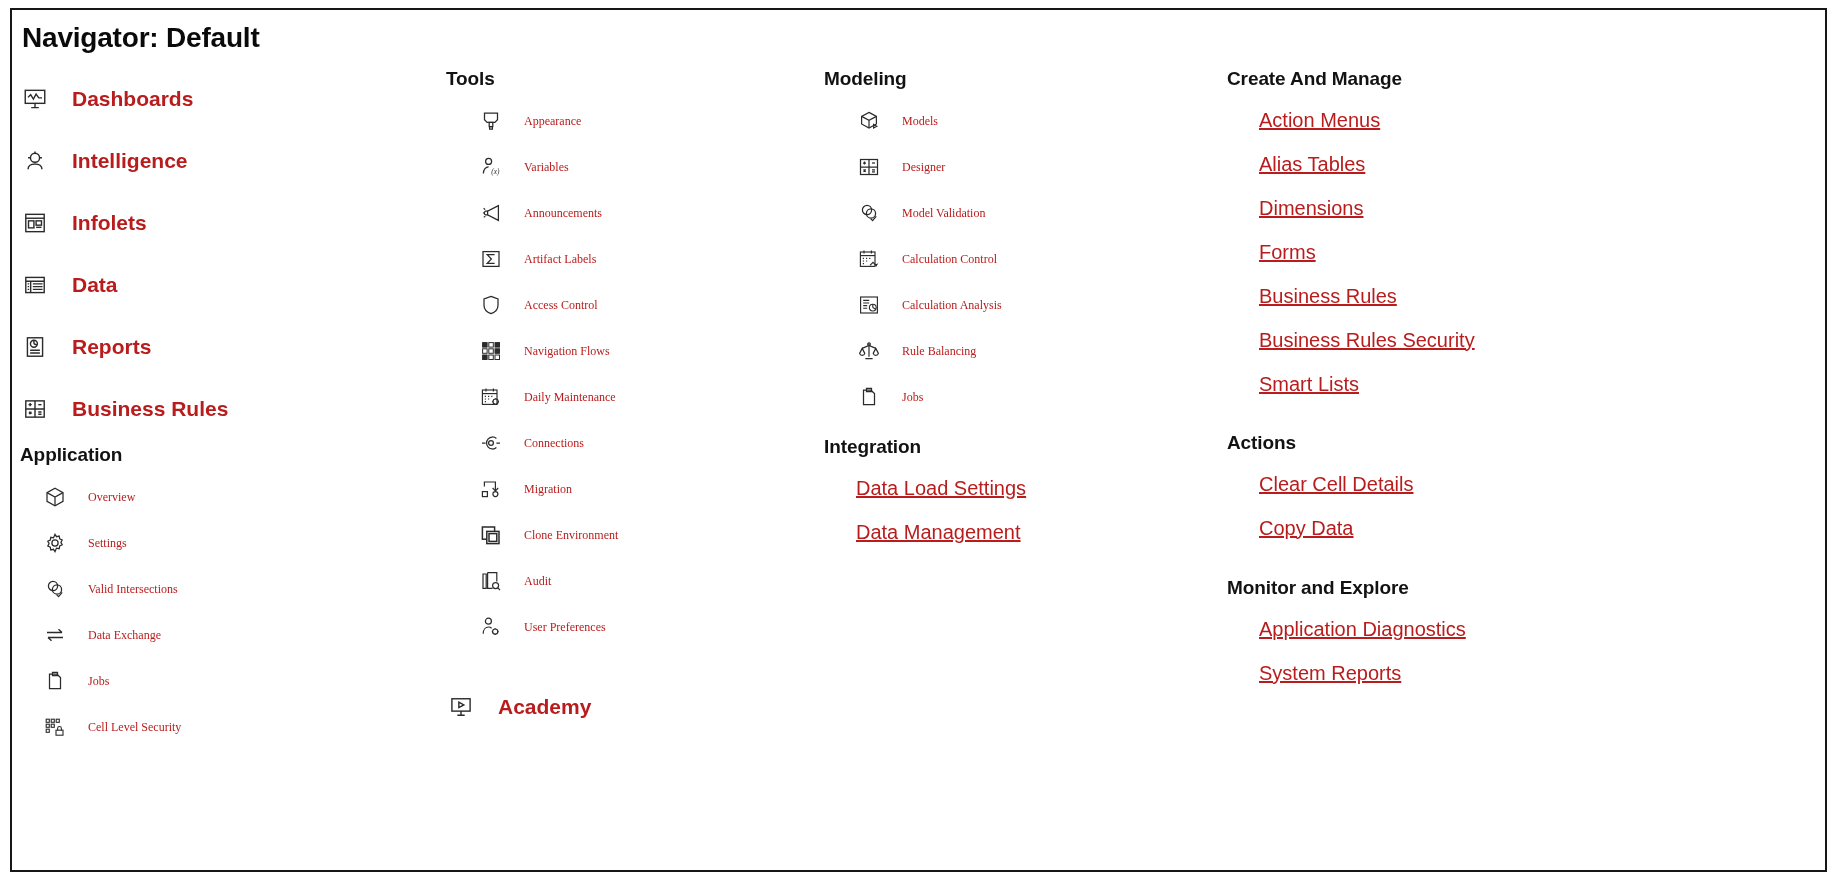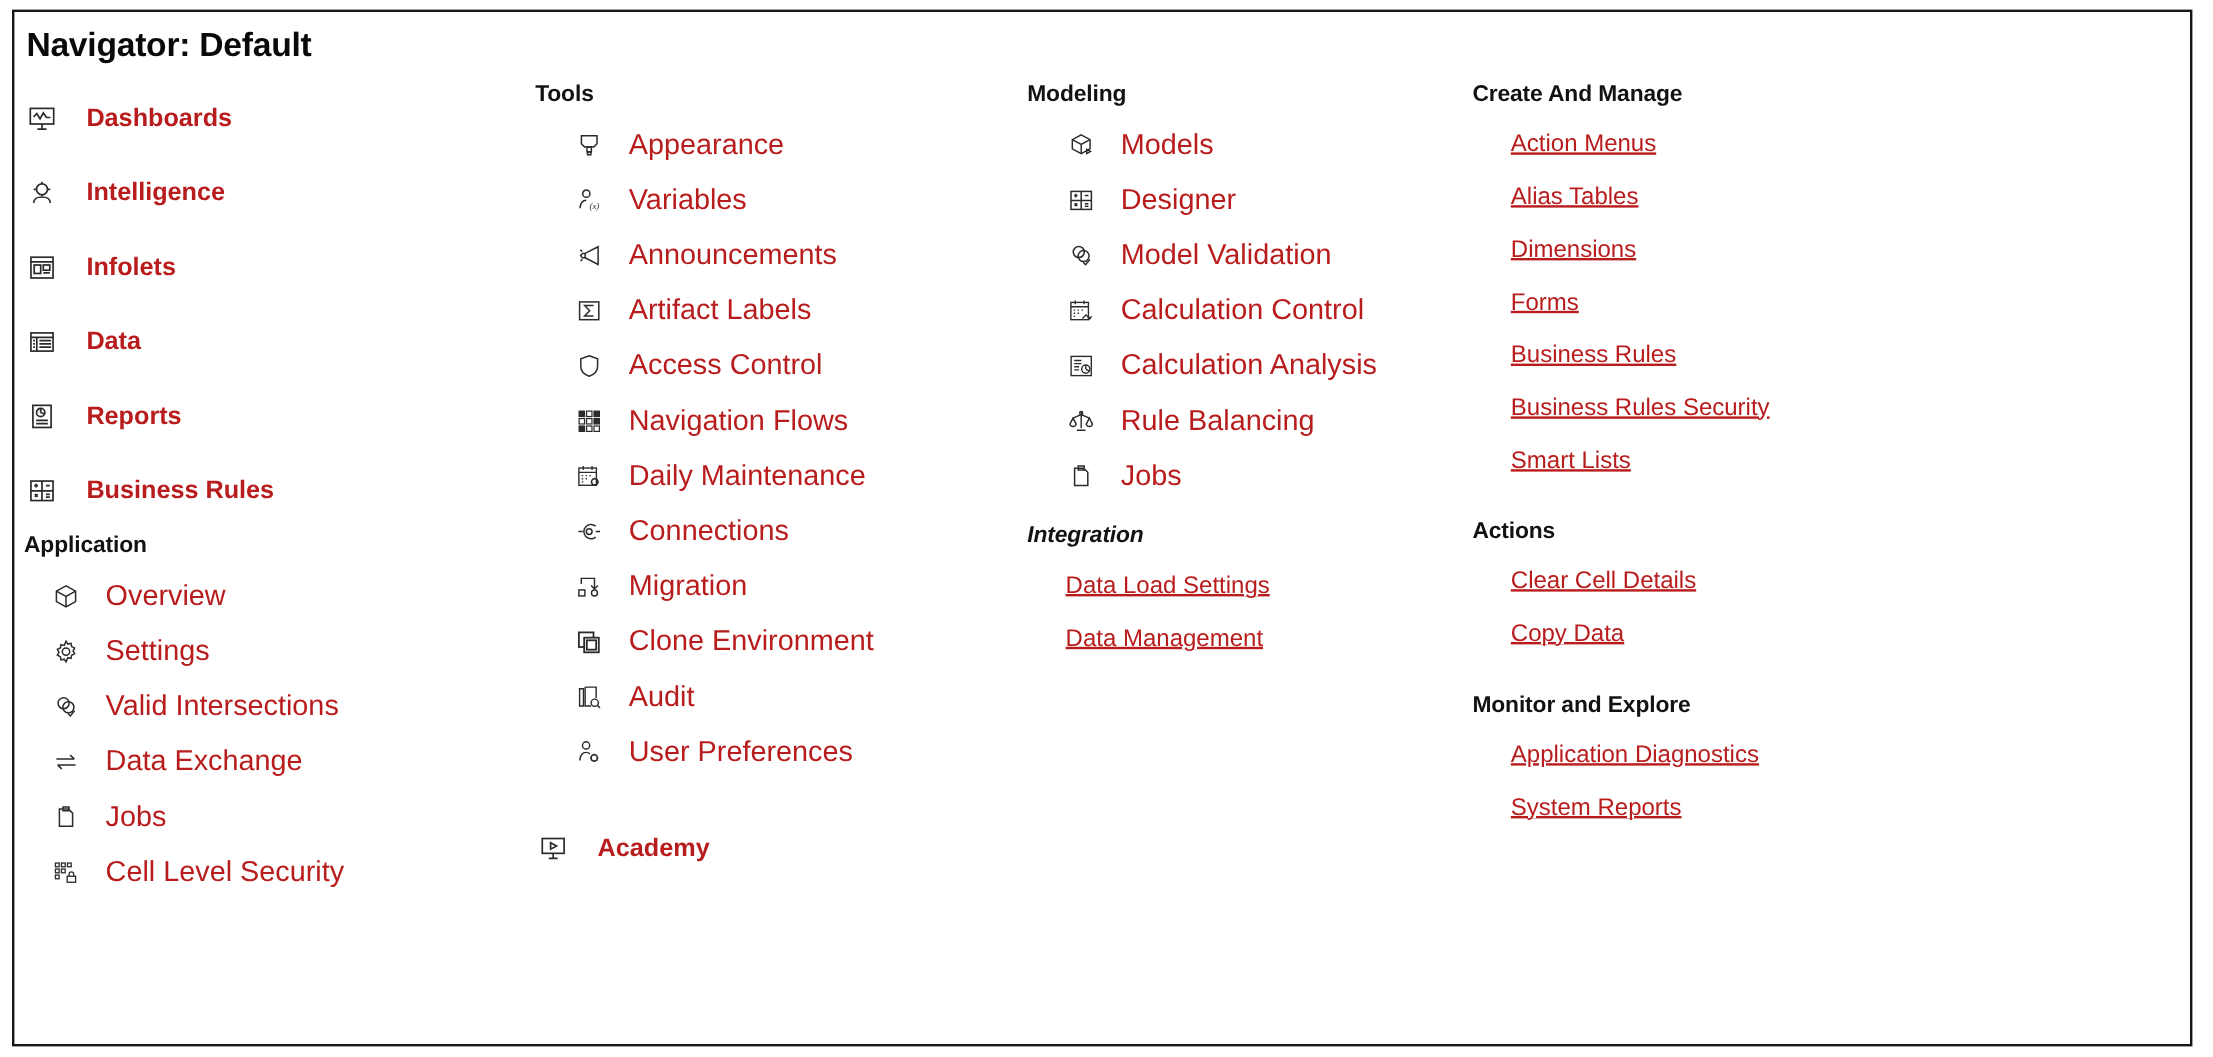--- a/index.html
+++ b/index.html
@@ -34,21 +34,21 @@
     color: #0a0a0a;
     letter-spacing: -0.2px;
     white-space: nowrap;
   }
   .col {
     position: absolute;
     top: 58px;
   }
   .col-1 { left: 8px;   width: 400px; }
   .col-2 { left: 410px; width: 400px; margin-left: 24px; }
-  .col-3 { left: 812px; width: 400px; margin-left: 32px; }
+  .col-3 { left: 812px; width: 400px; }
   .col-4 { left: 1215px; width: 400px; }
 
   .group-header {
     font-size: 19px;
     font-weight: bold;
     color: #121212;
     letter-spacing: -0.1px;
     white-space: nowrap;
   }
 
@@ -75,21 +75,21 @@
   }
 
   
   .row.primary { height: 62px; }
   .row.primary .ico { width: 30px; height: 30px; margin-right: 22px; }
   .row.primary .lbl { font-size: 21px; font-weight: bold; }
 
   
   .row.sec { height: 46px; }
   .row.sec .ico { width: 26px; height: 26px; margin-right: 20px; }
-  .row.sec .lbl { font-size: 24px; font-weight: normal; }
+  .row.sec .lbl { font-size: 12px; font-weight: normal; font-family: Liberation Serif, serif; }
 
   
   .row.plain { height: 44px; padding-left: 32px; }
   .row.plain .lbl { font-size: 20px; font-weight: normal; text-decoration: underline; }
 
   .indent-1 { padding-left: 22px; }
   .indent-2 { padding-left: 32px; }
 
   .hdr-block { margin-bottom: 8px; }
 </style>
@@ -484,21 +484,21 @@
       <div class="row sec indent-2">
         <span class="ico">
           <svg width="24" height="24" viewBox="0 0 24 24" fill="none" stroke="currentColor" stroke-width="1.25">
             <path d="M6.5 5.2 h7.4 l3.6 3.4 V19.6 H6.5 Z"></path>
             <path d="M9.5 3.4 h5 v3.2 h-5 Z"></path>
           </svg>
         </span>
         <span class="lbl">Jobs</span>
       </div>
 
-      <div class="group-header hdr-block" style="margin-top:16px;font-style:italic;">Integration</div>
+      <div class="group-header hdr-block" style="margin-top:16px;">Integration</div>
 
       <div class="row plain">
         <span class="lbl">Data Load Settings</span>
       </div>
       <div class="row plain">
         <span class="lbl">Data Management</span>
       </div>
     </div>
 
     <div class="col col-4">

